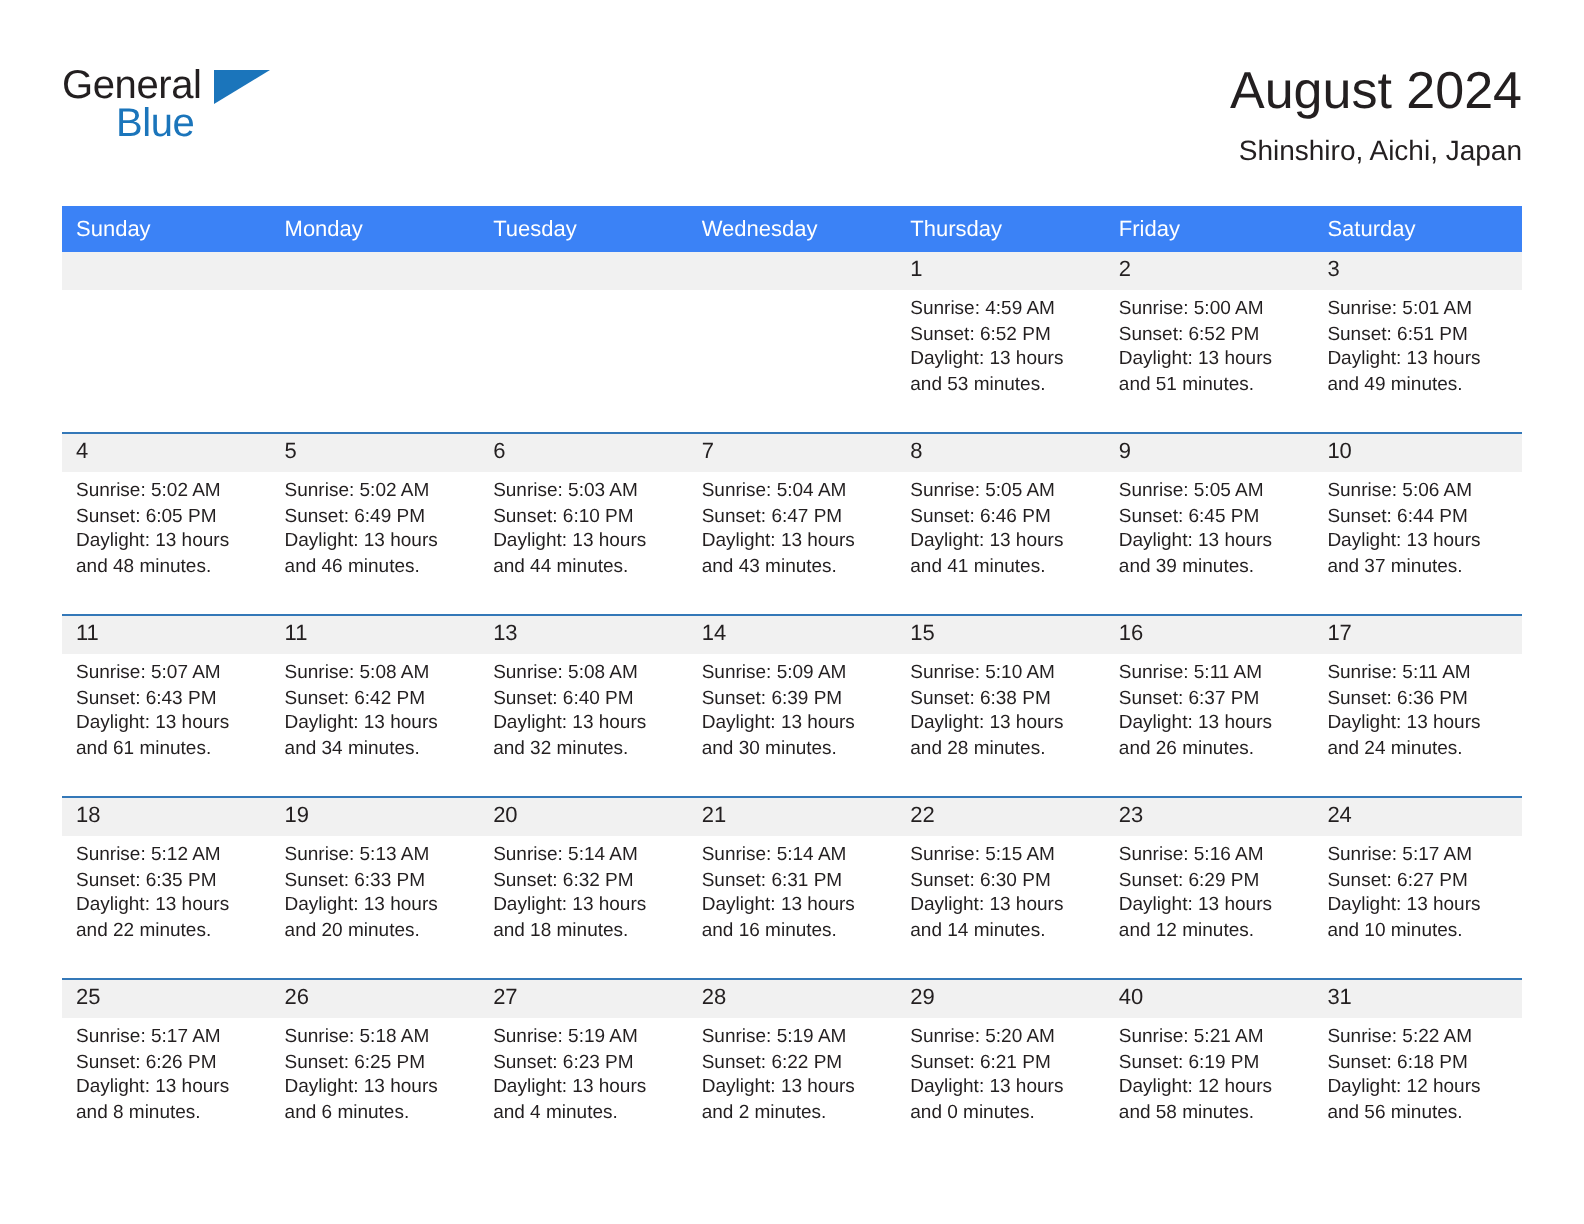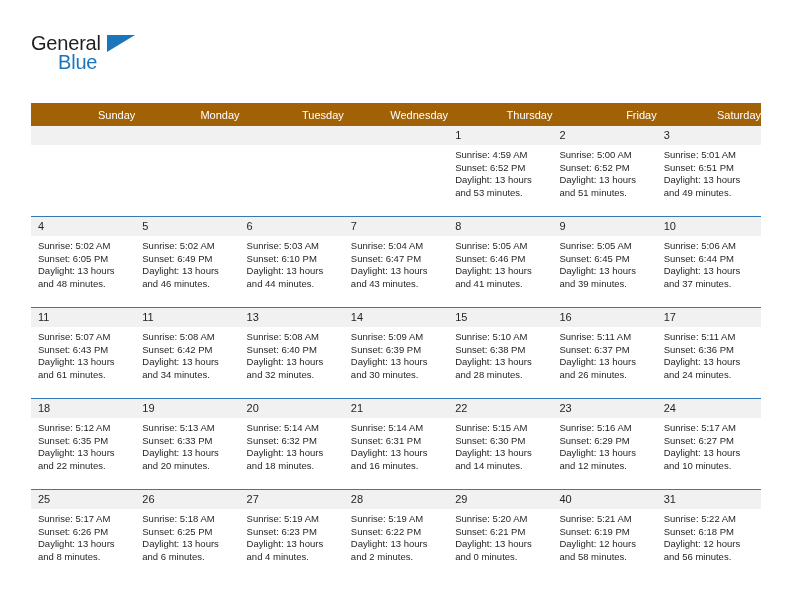--- a/index.html
+++ b/index.html
@@ -88,25 +88,25 @@
   
   .calendar {
     position: absolute;
     left: 31px;
     top: 103px;
     width: 730px;
     border-collapse: collapse;
     table-layout: fixed;
   }
   .calendar th {
-    background: #a16207;
+    background: #3b82f6;
     color: #ffffff;
     font-size: 11px;
     font-weight: normal;
-    text-align: right;
+    text-align: left;
     padding: 5px 0 5px 7px;
     height: 13px;
     border: 0;
   }
   .calendar td {
     vertical-align: top;
     padding: 0;
     height: 90px;
     border-top: 1px solid #3478b8;
     background: #ffffff;
@@ -143,20 +143,22 @@
 
   <div class="header">
 
     <div class="brand">
       <span class="brand-general">General</span>
       <span class="brand-flag"></span>
       <span class="brand-blue">Blue</span>
     </div>
 
     <div class="title-wrap">
+      <div class="cal-title">August 2024</div>
+      <div class="cal-subtitle">Shinshiro, Aichi, Japan</div>
     </div>
 
   </div>
 
   <table class="calendar">
     <thead>
       <tr>
         <th>Sunday</th>
         <th>Monday</th>
         <th>Tuesday</th>

